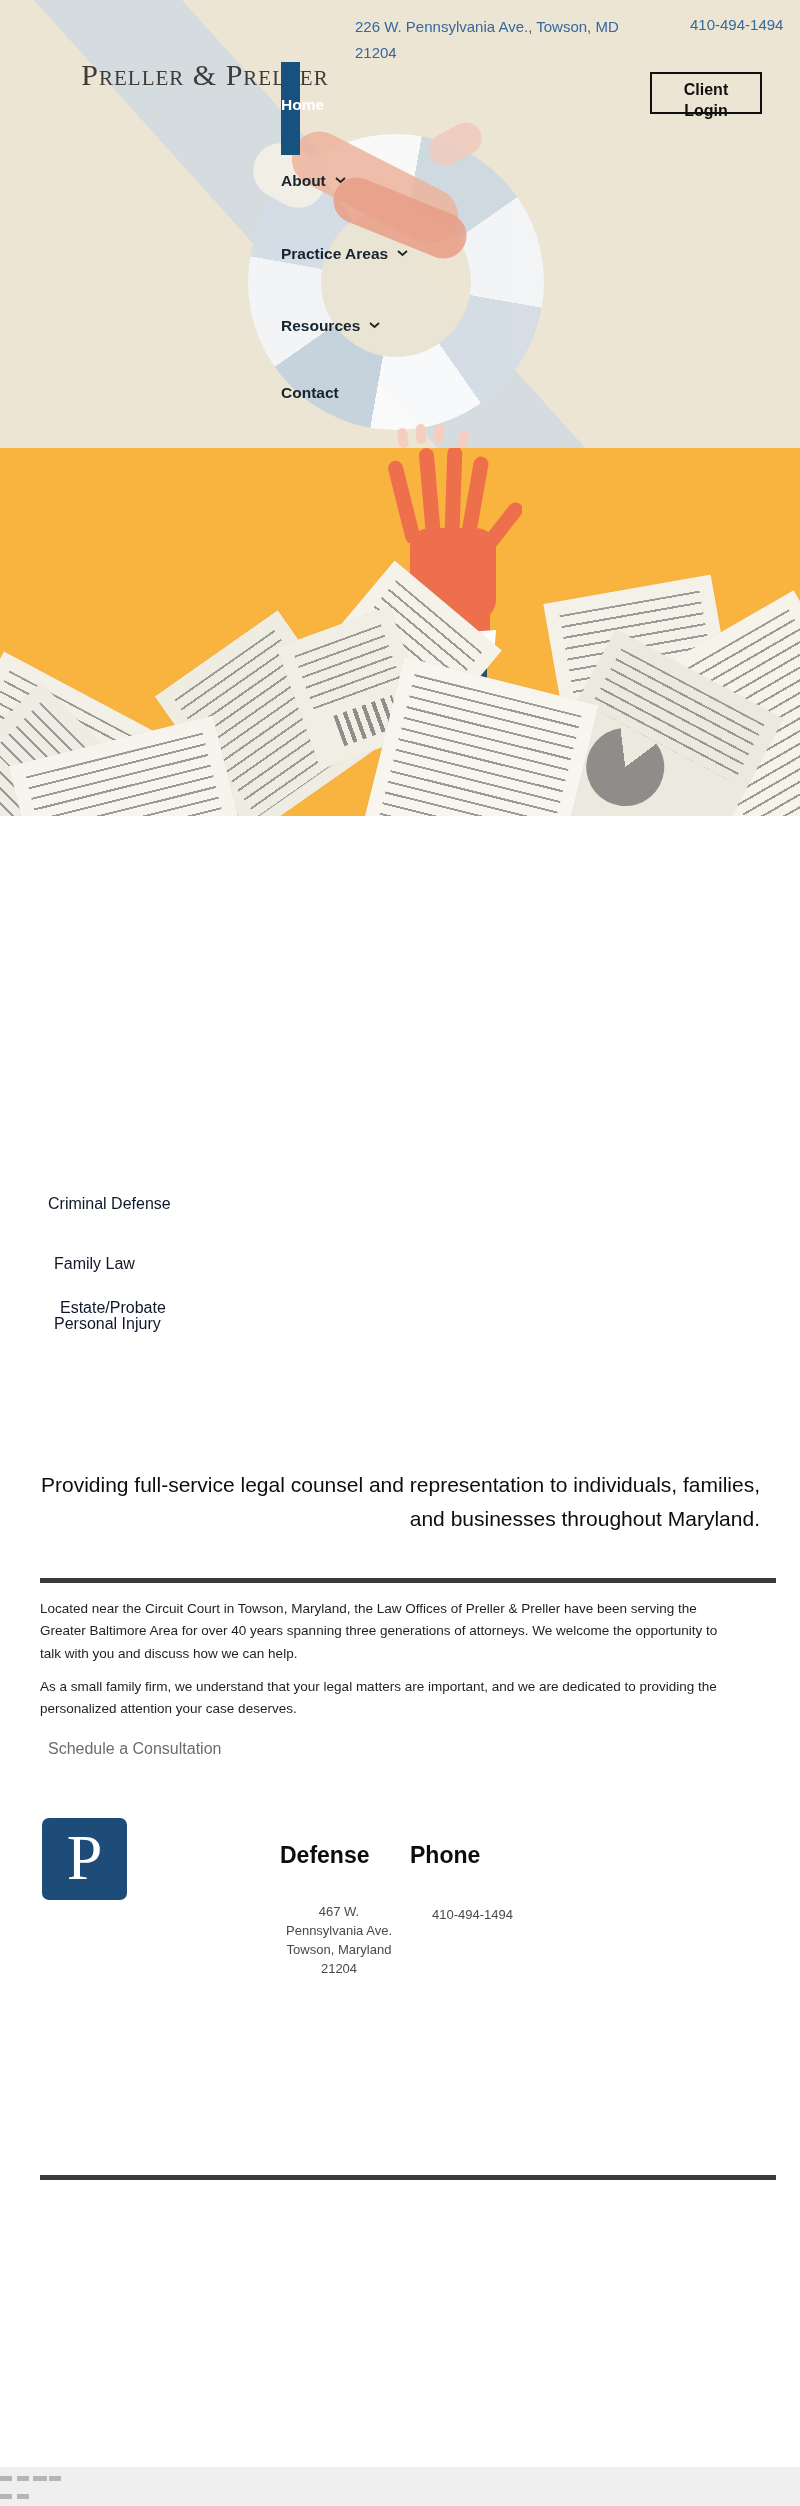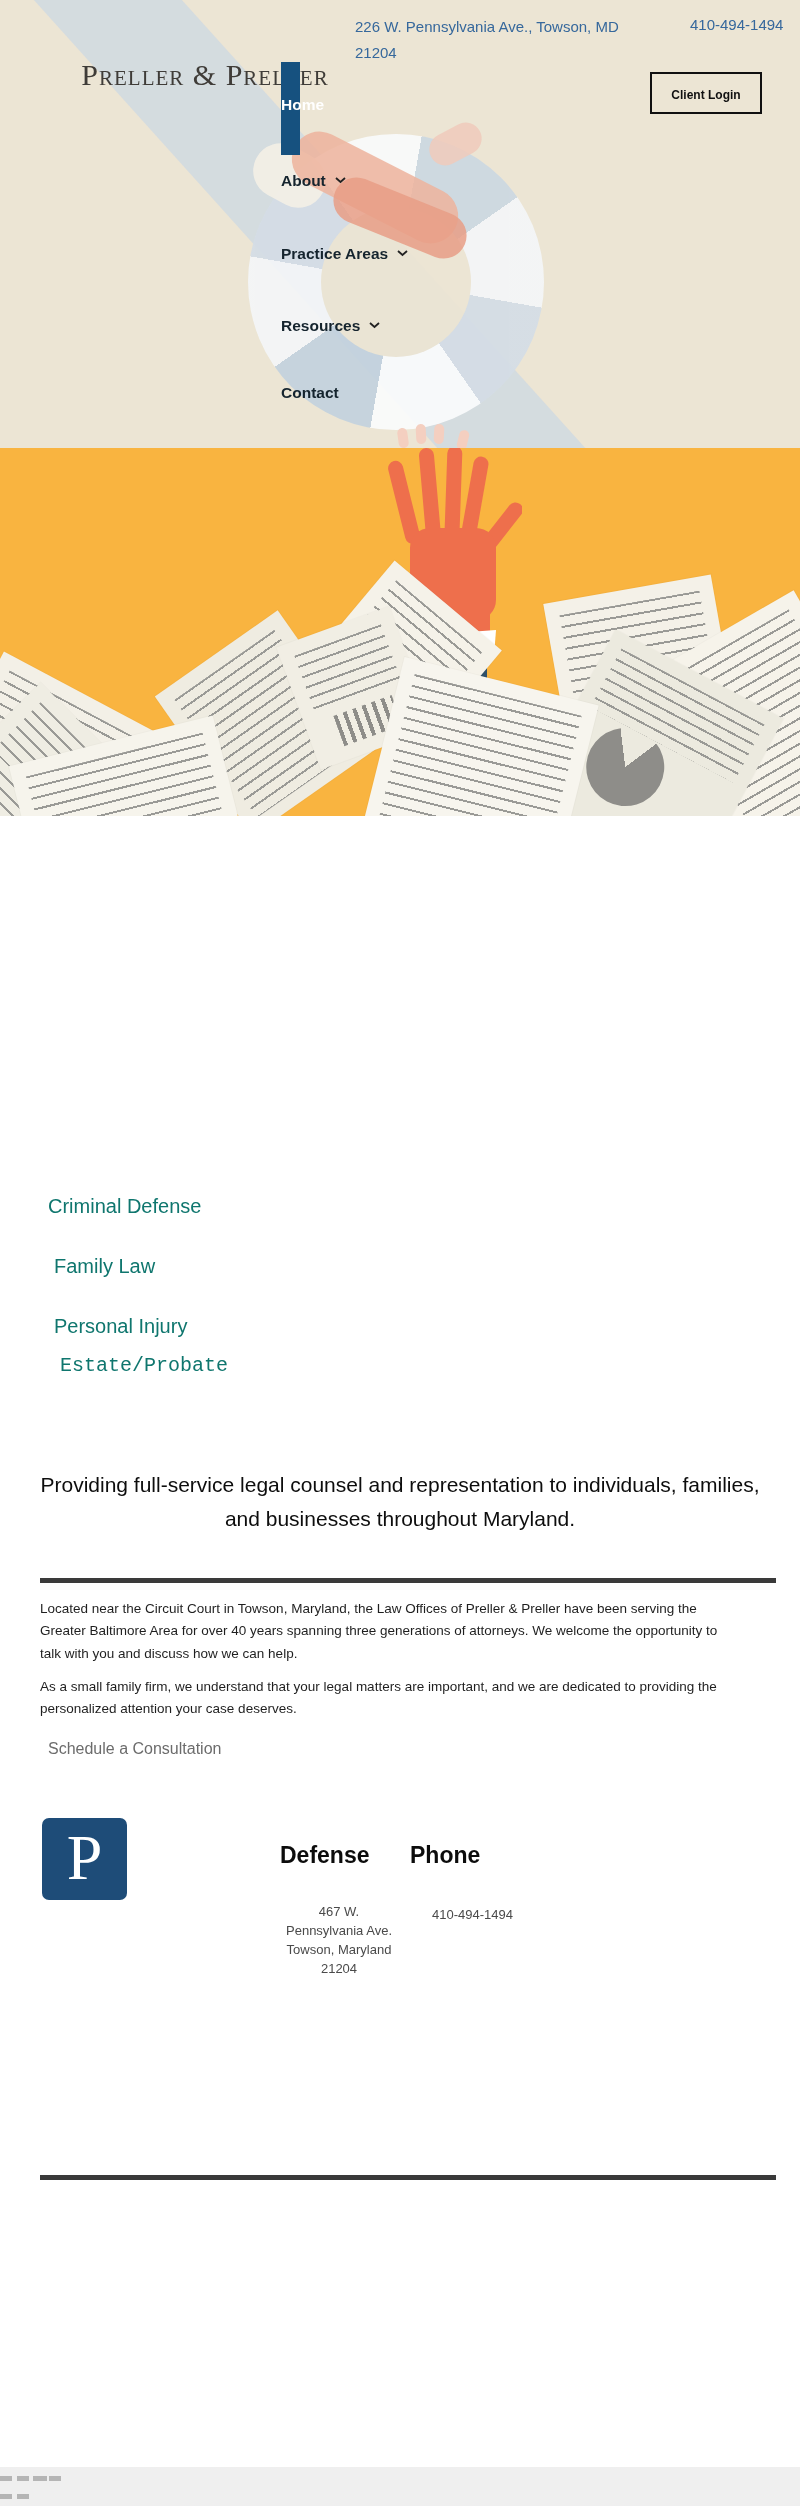--- a/index.html
+++ b/index.html
@@ -15,21 +15,21 @@
   .hand-shape{position:absolute;border-radius:30px;opacity:.85;}
   .fingertip{position:absolute;width:10px;height:20px;border-radius:5px;background:#f4cfc0;}
 
   .logo-text{position:absolute;left:55px;top:58px;width:300px;text-align:center;
              font-family:"Liberation Serif", serif;font-variant:small-caps;font-size:30px;
              color:#3f3c38;letter-spacing:1px;white-space:nowrap;}
   .hdr-address{position:absolute;left:355px;top:14px;width:280px;font-size:15px;line-height:26px;color:#36689c;}
   .hdr-phone{position:absolute;left:690px;top:16px;font-size:15px;color:#36689c;}
   .client-login{position:absolute;left:650px;top:72px;width:112px;height:42px;border:2px solid #101010;
                 background:transparent;cursor:pointer;overflow:visible;}
-  .client-login .cl-text{width:70px;margin:4px auto 0;text-align:center;font-weight:bold;font-size:12px;line-height:21px;color:#101010;}
+  .client-login .cl-text{width:70px;margin:4px auto 0;text-align:center;font-weight:bold;font-size:16px;line-height:21px;color:#101010;}
 
   .nav-bar-active{position:absolute;left:281px;top:62px;width:19px;height:93px;background:#16517f;}
   .nav-item{position:absolute;left:281px;font-weight:bold;font-size:15.5px;color:#15242e;white-space:nowrap;cursor:pointer;}
   .nav-item.active{color:#ffffff;z-index:3;}
   .nav-item .chev{display:inline-block;margin-left:9px;vertical-align:2px;}
 
   
   .hero{position:absolute;left:0;top:448px;width:800px;height:368px;background:#f9b440;overflow:hidden;}
   .arm-svg{position:absolute;left:388px;top:-18px;}
   .sleeve{position:absolute;left:415px;top:215px;width:72px;height:165px;background:#3d617a;}
@@ -38,22 +38,22 @@
   .paper{position:absolute;box-shadow:0 0 0 1px rgba(0,0,0,0.02);}
   .paper .lines{position:absolute;left:14px;right:14px;top:14px;bottom:12px;
     background:repeating-linear-gradient(to bottom,#9a9a96 0,#9a9a96 2px,transparent 2px,transparent 11px);}
   .pie{position:absolute;width:78px;height:78px;border-radius:50%;
        background:conic-gradient(from 25deg,#8e8d89 0 300deg,transparent 300deg 360deg);}
   .bar-strokes{position:absolute;height:32px;width:62px;
        background:repeating-linear-gradient(to right,#8e8d89 0 4px,transparent 4px 10px);}
   .gray-blob{position:absolute;background:#8f8e88;}
 
   
-  .practice-link{position:absolute;font-size:20px;color:#0f766e;cursor:pointer;}
-  .intro-heading{position:absolute;left:40px;top:1468px;width:720px;text-align:center;
+  .practice-link{position:absolute;font-size:16px;color:#0f172a;cursor:pointer;}
+  .intro-heading{position:absolute;left:40px;top:1468px;width:720px;text-align:right;
                  font-size:21px;line-height:34px;color:#0d0d0d;}
   .rule{position:absolute;left:40px;width:736px;height:5px;background:#3a3a3a;}
   .para{position:absolute;left:40px;width:702px;font-size:13.5px;line-height:22.5px;color:#1f1f1f;}
   .cta-link{position:absolute;left:48px;top:1740px;font-size:16px;color:#6c6c6c;cursor:pointer;}
 
   
   .p-logo{position:absolute;left:42px;top:1818px;width:85px;height:82px;background:#1e4c78;border-radius:7px;
           color:#fff;font-family:"Liberation Serif", serif;font-size:64px;text-align:center;line-height:80px;}
   .contact-table{position:absolute;left:280px;top:1842px;display:flex;}
   .ct-col{display:flex;flex-direction:column;}
@@ -171,21 +171,21 @@
 
     </div>
     <div class="paper" style="left:375px;top:230px;width:200px;height:220px;background:#f7f5ee;transform:rotate(14deg);">
         <div class="lines"></div>
       </div>
   </div>
 
   <a class="practice-link" style="left:48px;top:1195px;">Criminal Defense</a>
   <a class="practice-link" style="left:54px;top:1255px;">Family Law</a>
   <a class="practice-link" style="left:54px;top:1315px;">Personal Injury</a>
-  <a class="practice-link" style="left:60px;top:1354px;font-family:Liberation Mono, monospace;">Estate/Probate</a>
+  <a class="practice-link" style="left:60px;top:1299px;">Estate/Probate</a>
 
   <div class="intro-heading">Providing full-service legal counsel and representation to individuals, families, and businesses throughout Maryland.</div>
   <div class="rule" style="top:1578px;"></div>
   <p class="para" style="top:1584px;">Located near the Circuit Court in Towson, Maryland, the Law Offices of Preller &amp; Preller have been serving the Greater Baltimore Area for over 40 years spanning three generations of attorneys. We welcome the opportunity to talk with you and discuss how we can help.</p>
   <p class="para" style="top:1662px;">As a small family firm, we understand that your legal matters are important, and we are dedicated to providing the personalized attention your case deserves.</p>
   <a class="cta-link">Schedule a Consultation</a>
 
   <div class="p-logo">P</div>
   <div class="contact-table">
     <div class="ct-col c1">

